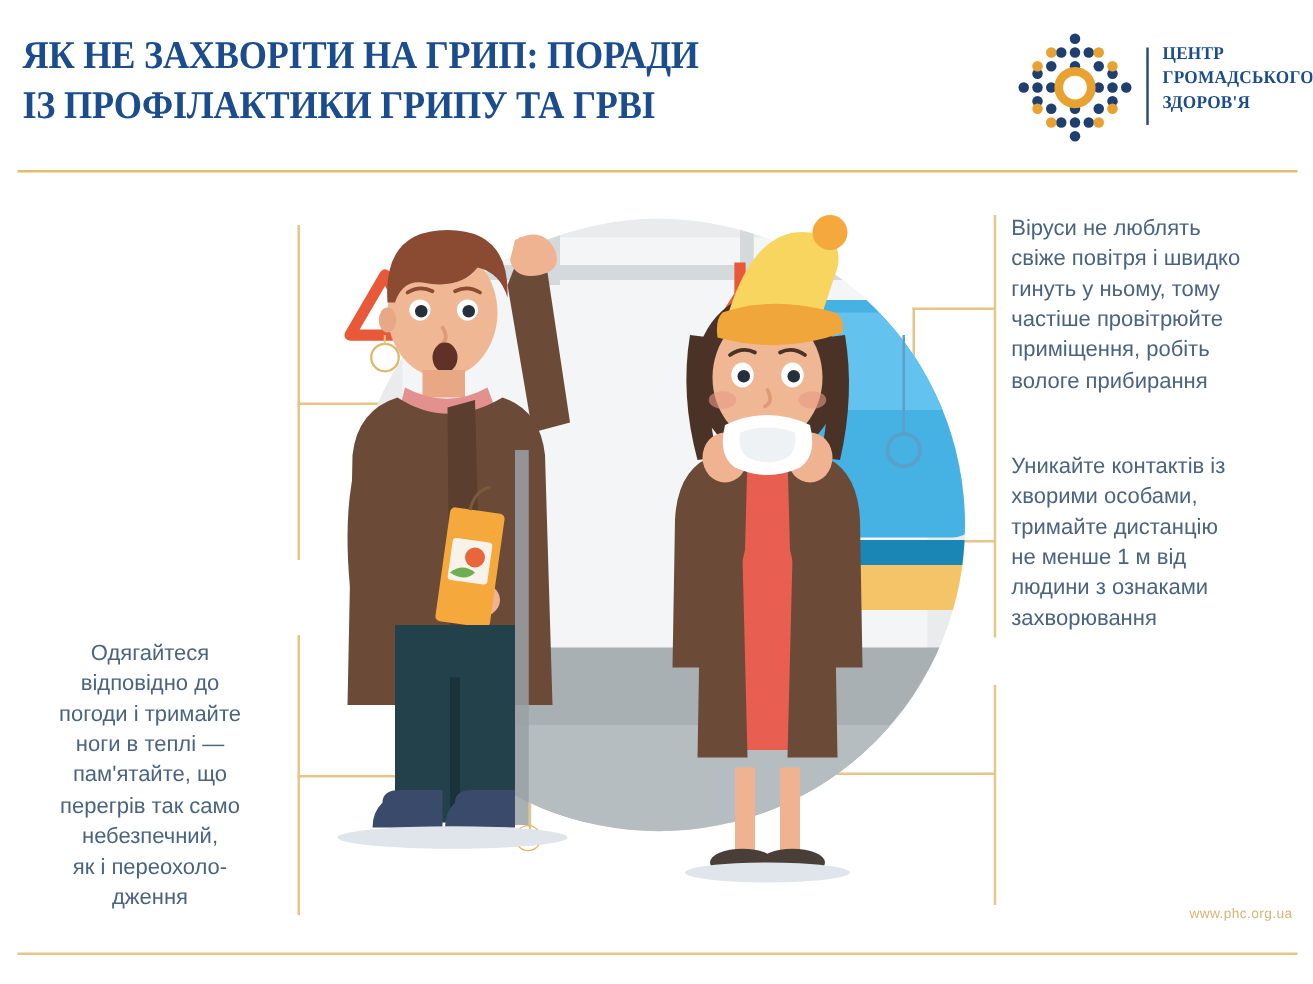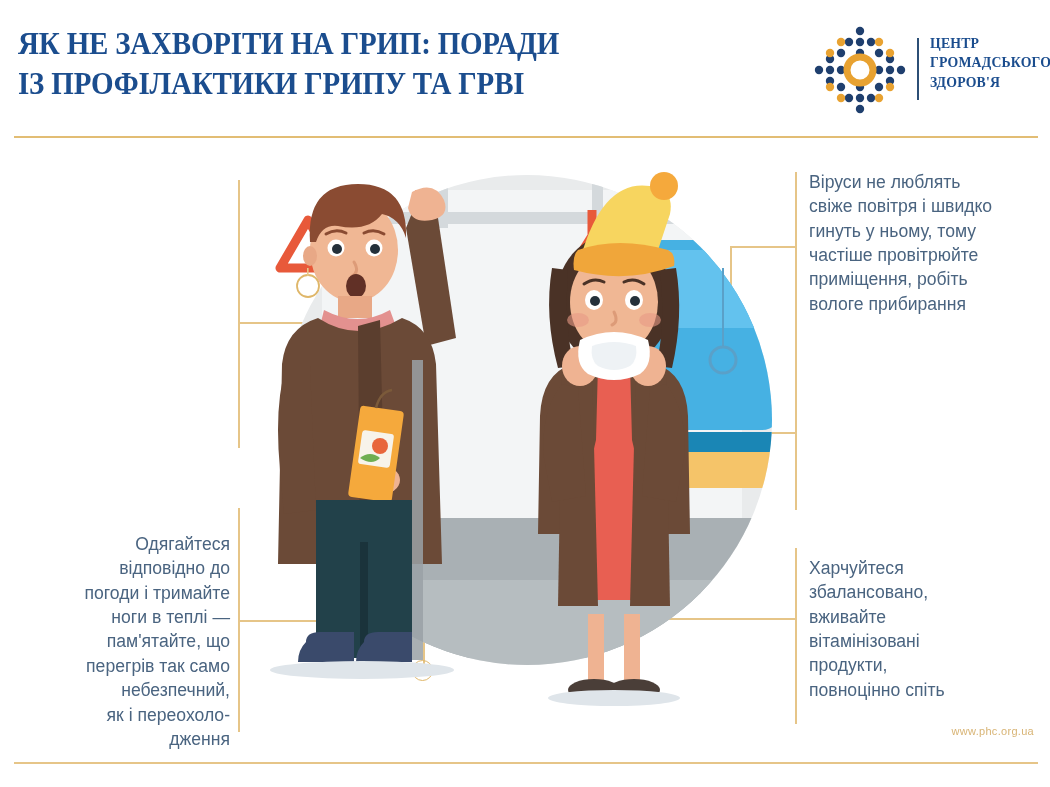--- a/index.html
+++ b/index.html
@@ -318,41 +318,41 @@
       </g>
       <rect x="45" y="118" width="1.6" height="8" fill="#e6c588"></rect>
       <g>
         <rect x="460" y="118" width="2" height="80" fill="#5aa0c8"></rect>
         <circle cx="461" cy="210" r="13" fill="none" stroke="#5aa0c8" stroke-width="3"></circle>
       </g>
     </svg>
   </div>
 
 
-  <div class="tip left" style="left:10px; top:532px; width:220px;">Одягайтеся
+  <div class="tip left" style="left:10px; top:510px; width:220px;text-align:center;">Одягайтеся
 відповідно до
 погоди і тримайте
 ноги в теплі —
 пам'ятайте, що
 перегрів так само
 небезпечний,
 як і переохоло-
 дження</div>
 
   <div class="tip right" style="left:809px; top:170px; width:236px;">Віруси не люблять
 свіже повітря і швидко
 гинуть у ньому, тому
 частіше провітрюйте
 приміщення, робіть
 вологе прибирання</div>
 
-
-  <div class="tip right" style="left:809px; top:556px; width:236px;">Харчуйтеся
-збалансовано,
-вживайте
-вітамінізовані
-продукти,
-повноцінно спіть</div>
+  <div class="tip right" style="left:809px; top:360px; width:236px;">Уникайте контактів із
+хворими особами,
+тримайте дистанцію
+не менше 1 м від
+людини з ознаками
+захворювання</div>
+
 
   <div id="footer-rule"></div>
   <div id="footer-url">www.phc.org.ua</div>
 
 </div>
 
 </body></html>

